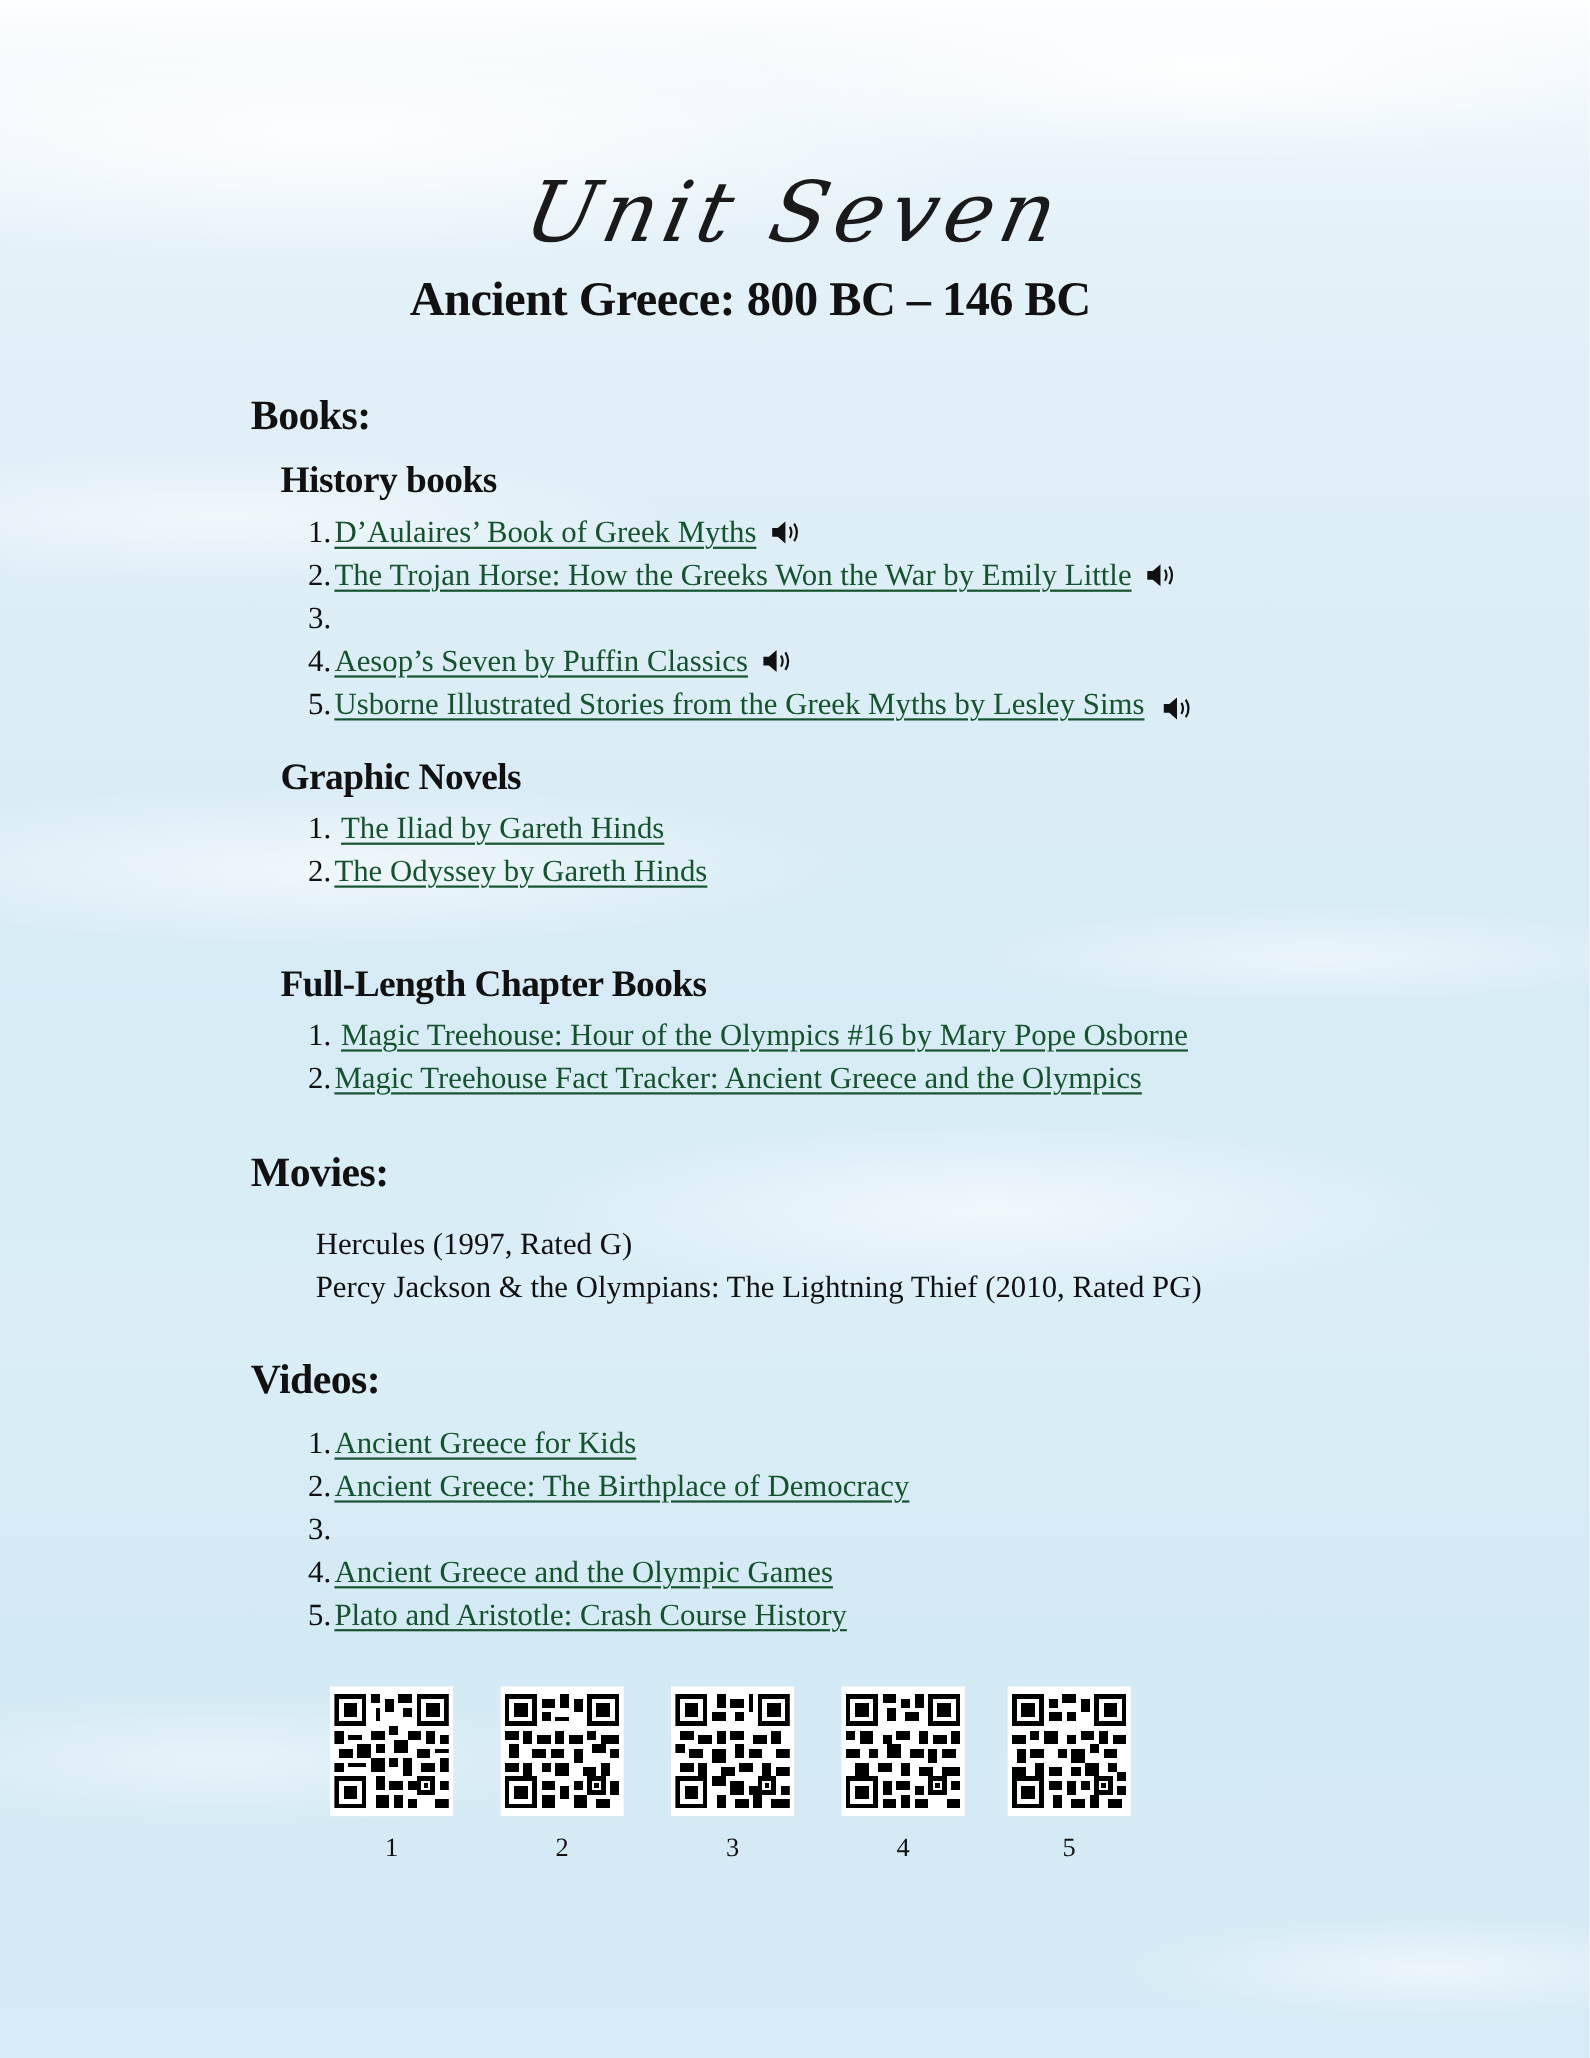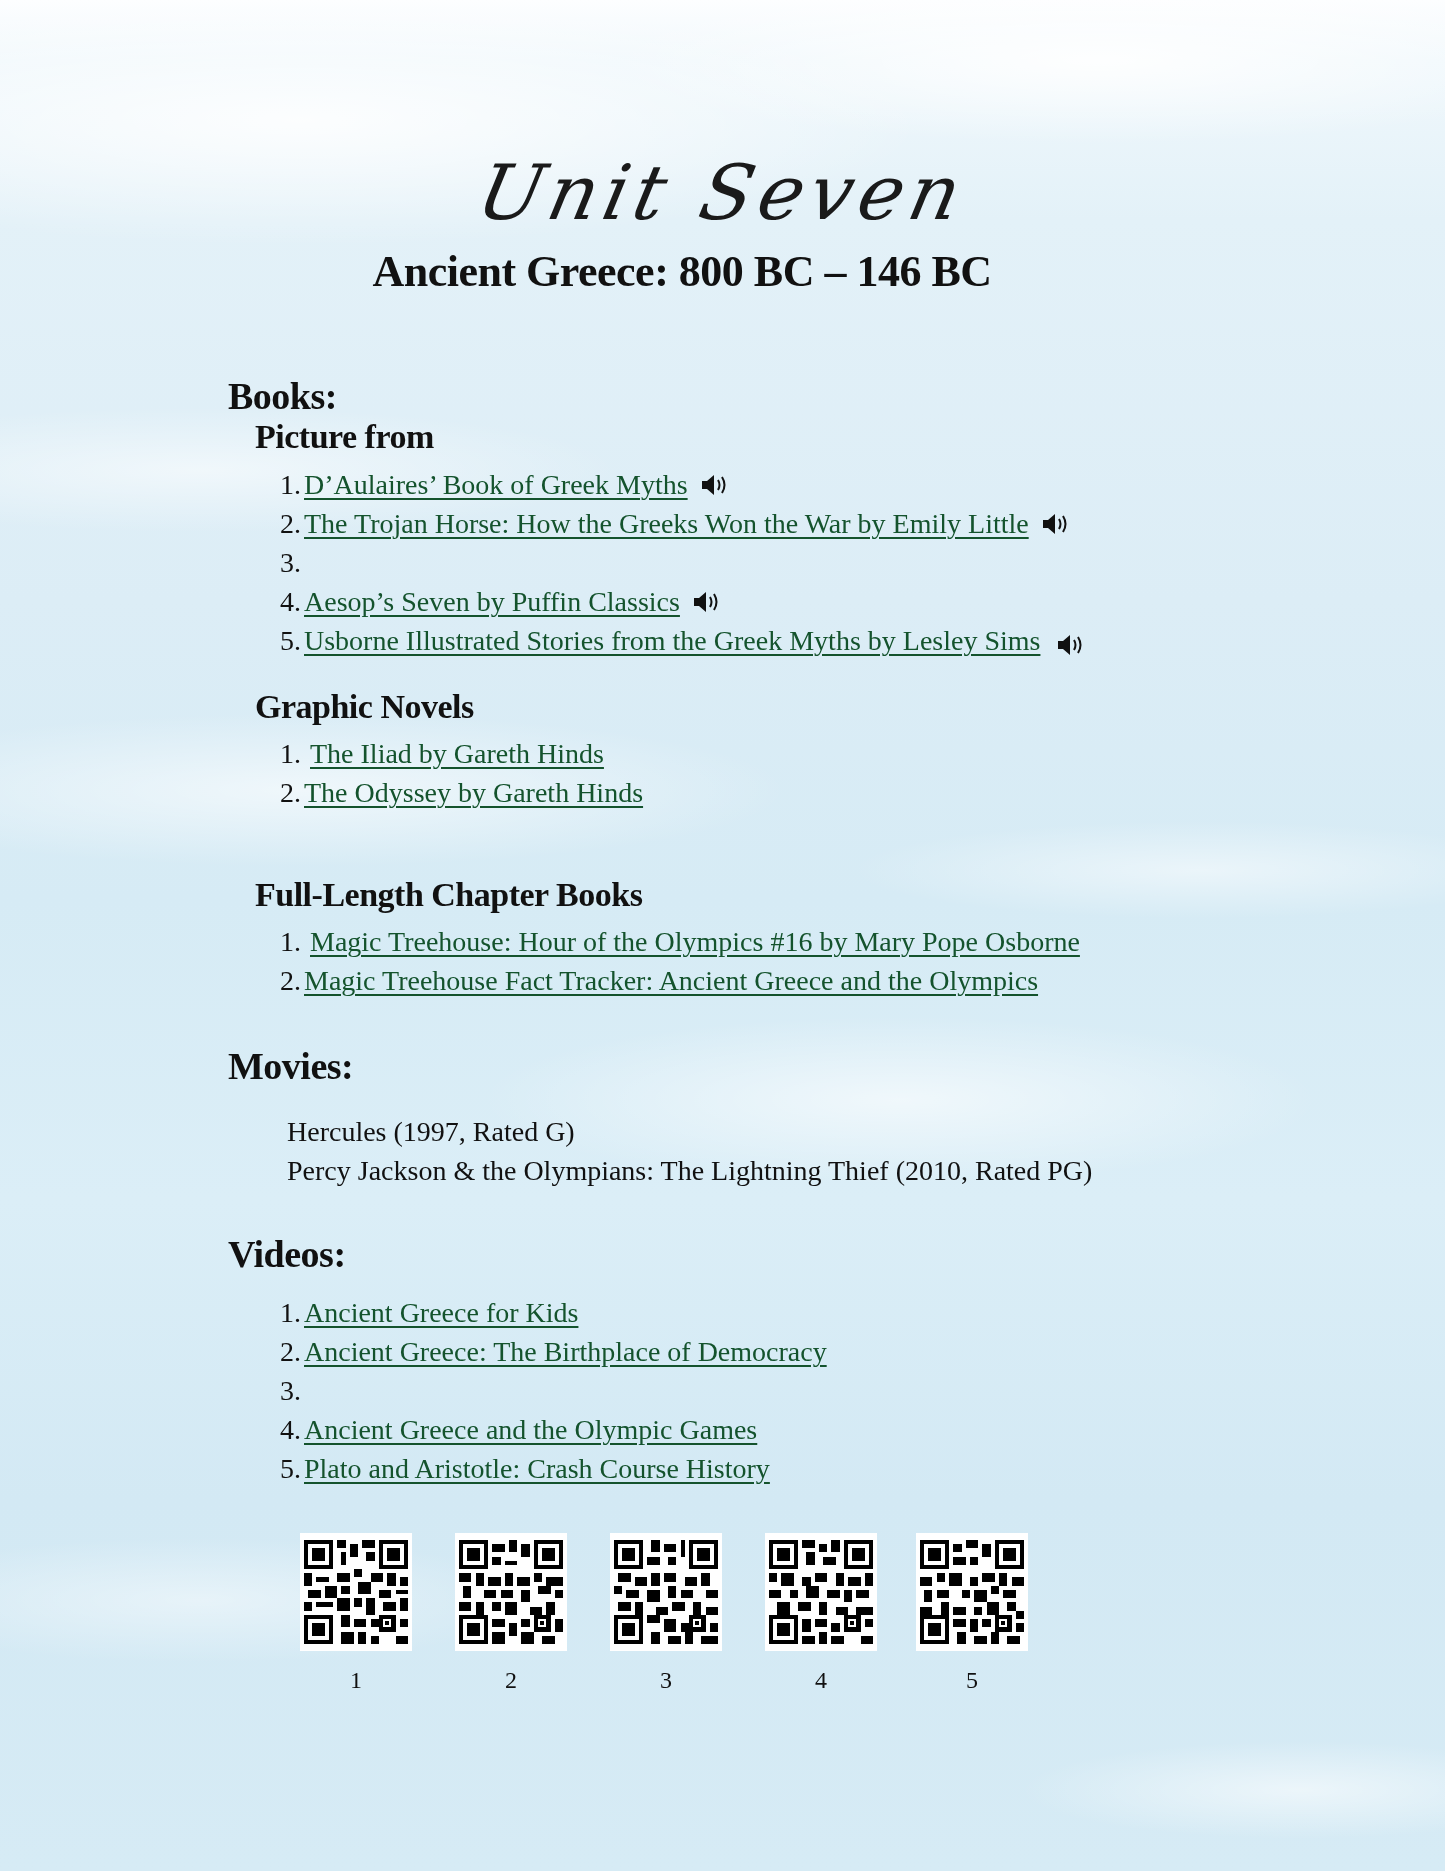--- a/index.html
+++ b/index.html
@@ -61,23 +61,23 @@
   .qr-label { margin-top:16px; font-family:"Liberation Serif", serif; font-size:24px; }
 </style>
 </head>
 <body>
 
 <div class="page">
 
   <div class="script-title">Unit Seven</div>
   <div class="main-title">Ancient Greece: 800 BC – 146 BC</div>
 
-  <div class="h1" style="top:374px;">Books:</div>
-
-  <div class="h2" style="top:418px;">Picture from</div>
+  <div class="h1" style="top:356px;">Books:</div>
+
+  <div class="h2" style="top:418px;">History books</div>
   <ul class="list" style="top:465px;">
     <li>
       <span class="num">1.</span>
       <a class="link">D’Aulaires’ Book of Greek Myths</a>
       <svg class="spk" viewBox="0 0 30 24">
           <path d="M2 8h5l7-6v20l-7-6H2z" fill="#111"></path>
           <path d="M18 7q3 5 0 10" stroke="#111" stroke-width="2" fill="none"></path>
           <path d="M22 4q5 8 0 16" stroke="#111" stroke-width="2" fill="none"></path>
         </svg>
     </li>

